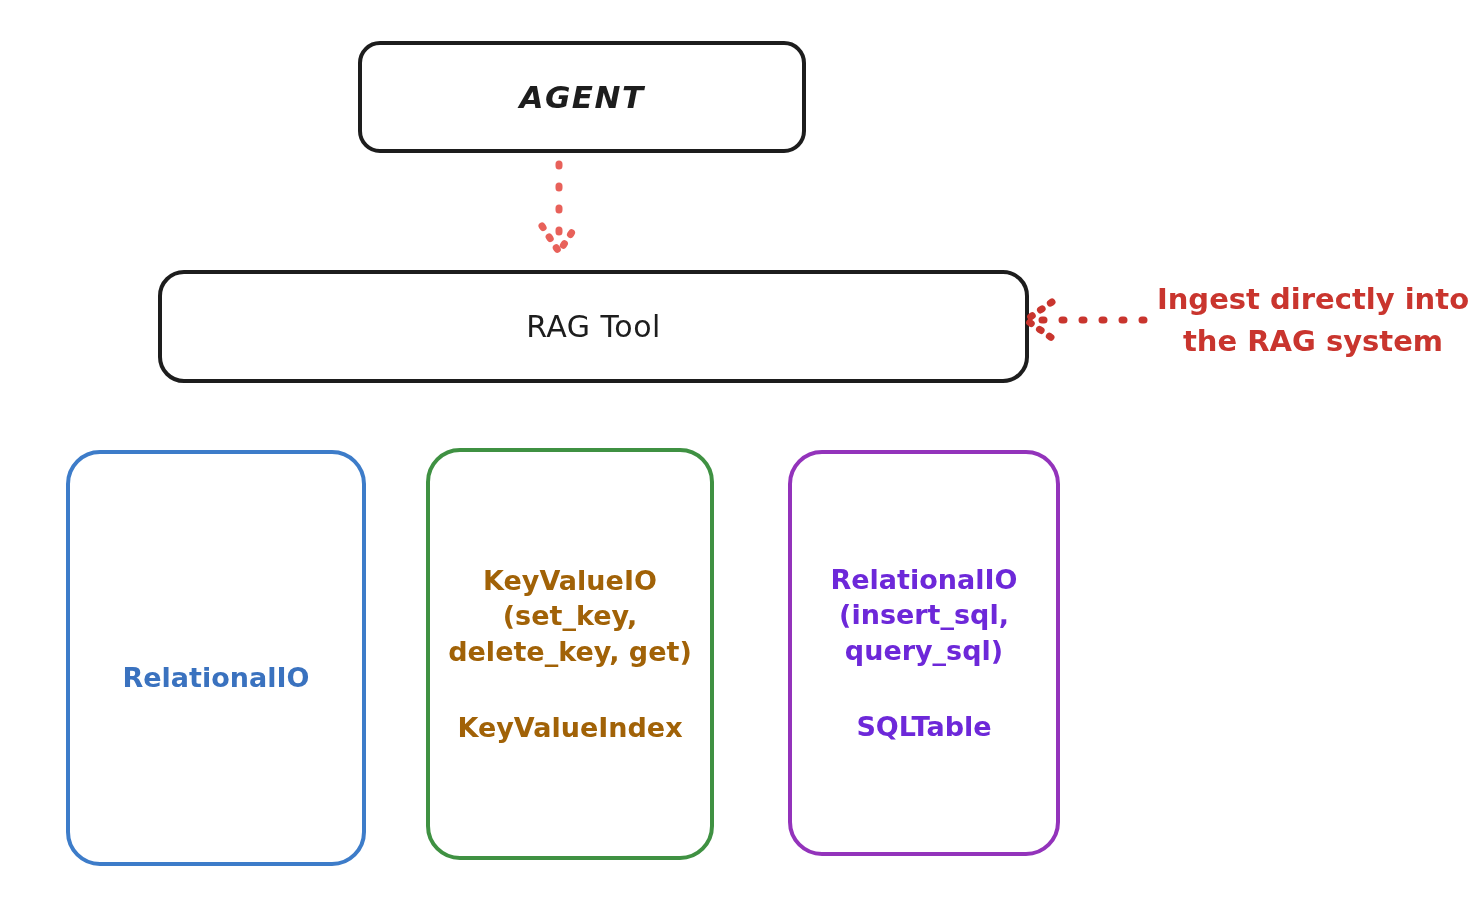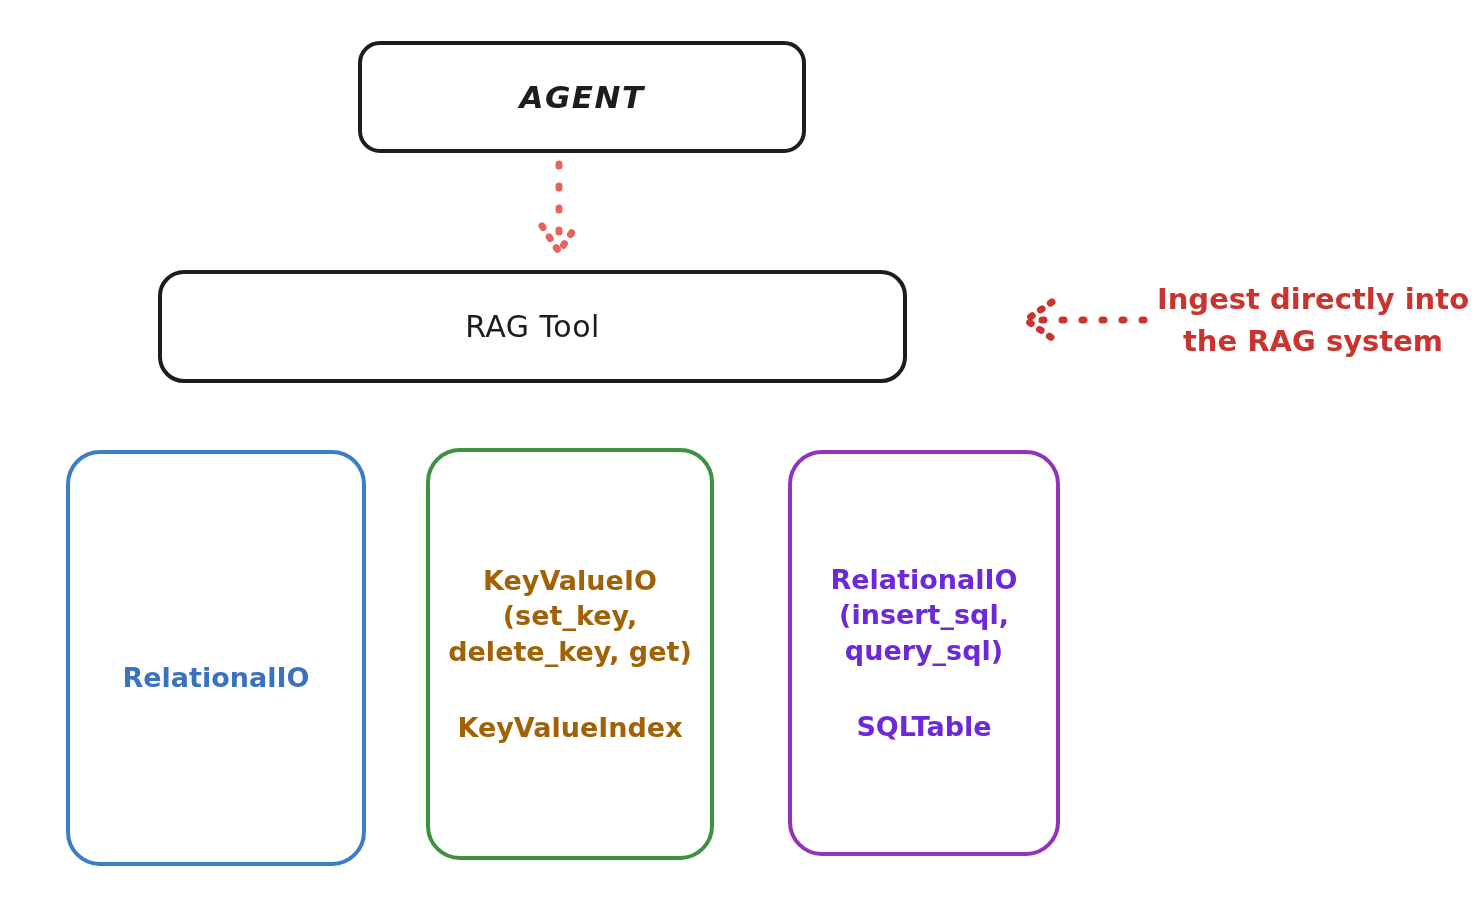--- a/index.html
+++ b/index.html
@@ -34,21 +34,21 @@
     left: 358px;
     top: 41px;
     width: 448px;
     height: 112px;
     border: 4px solid #1d1d1d;
     border-radius: 22px;
   }
   .node-ragtool {
     left: 158px;
     top: 270px;
-    width: 749px;
+    width: 871px;
     height: 113px;
     border: 4px solid #1d1d1d;
     border-radius: 26px;
   }
   .label-black {
     color: #1d1d1d;
     font-size: 31px;
     letter-spacing: 1.5px;
     font-style: italic;
     font-weight: 600;

